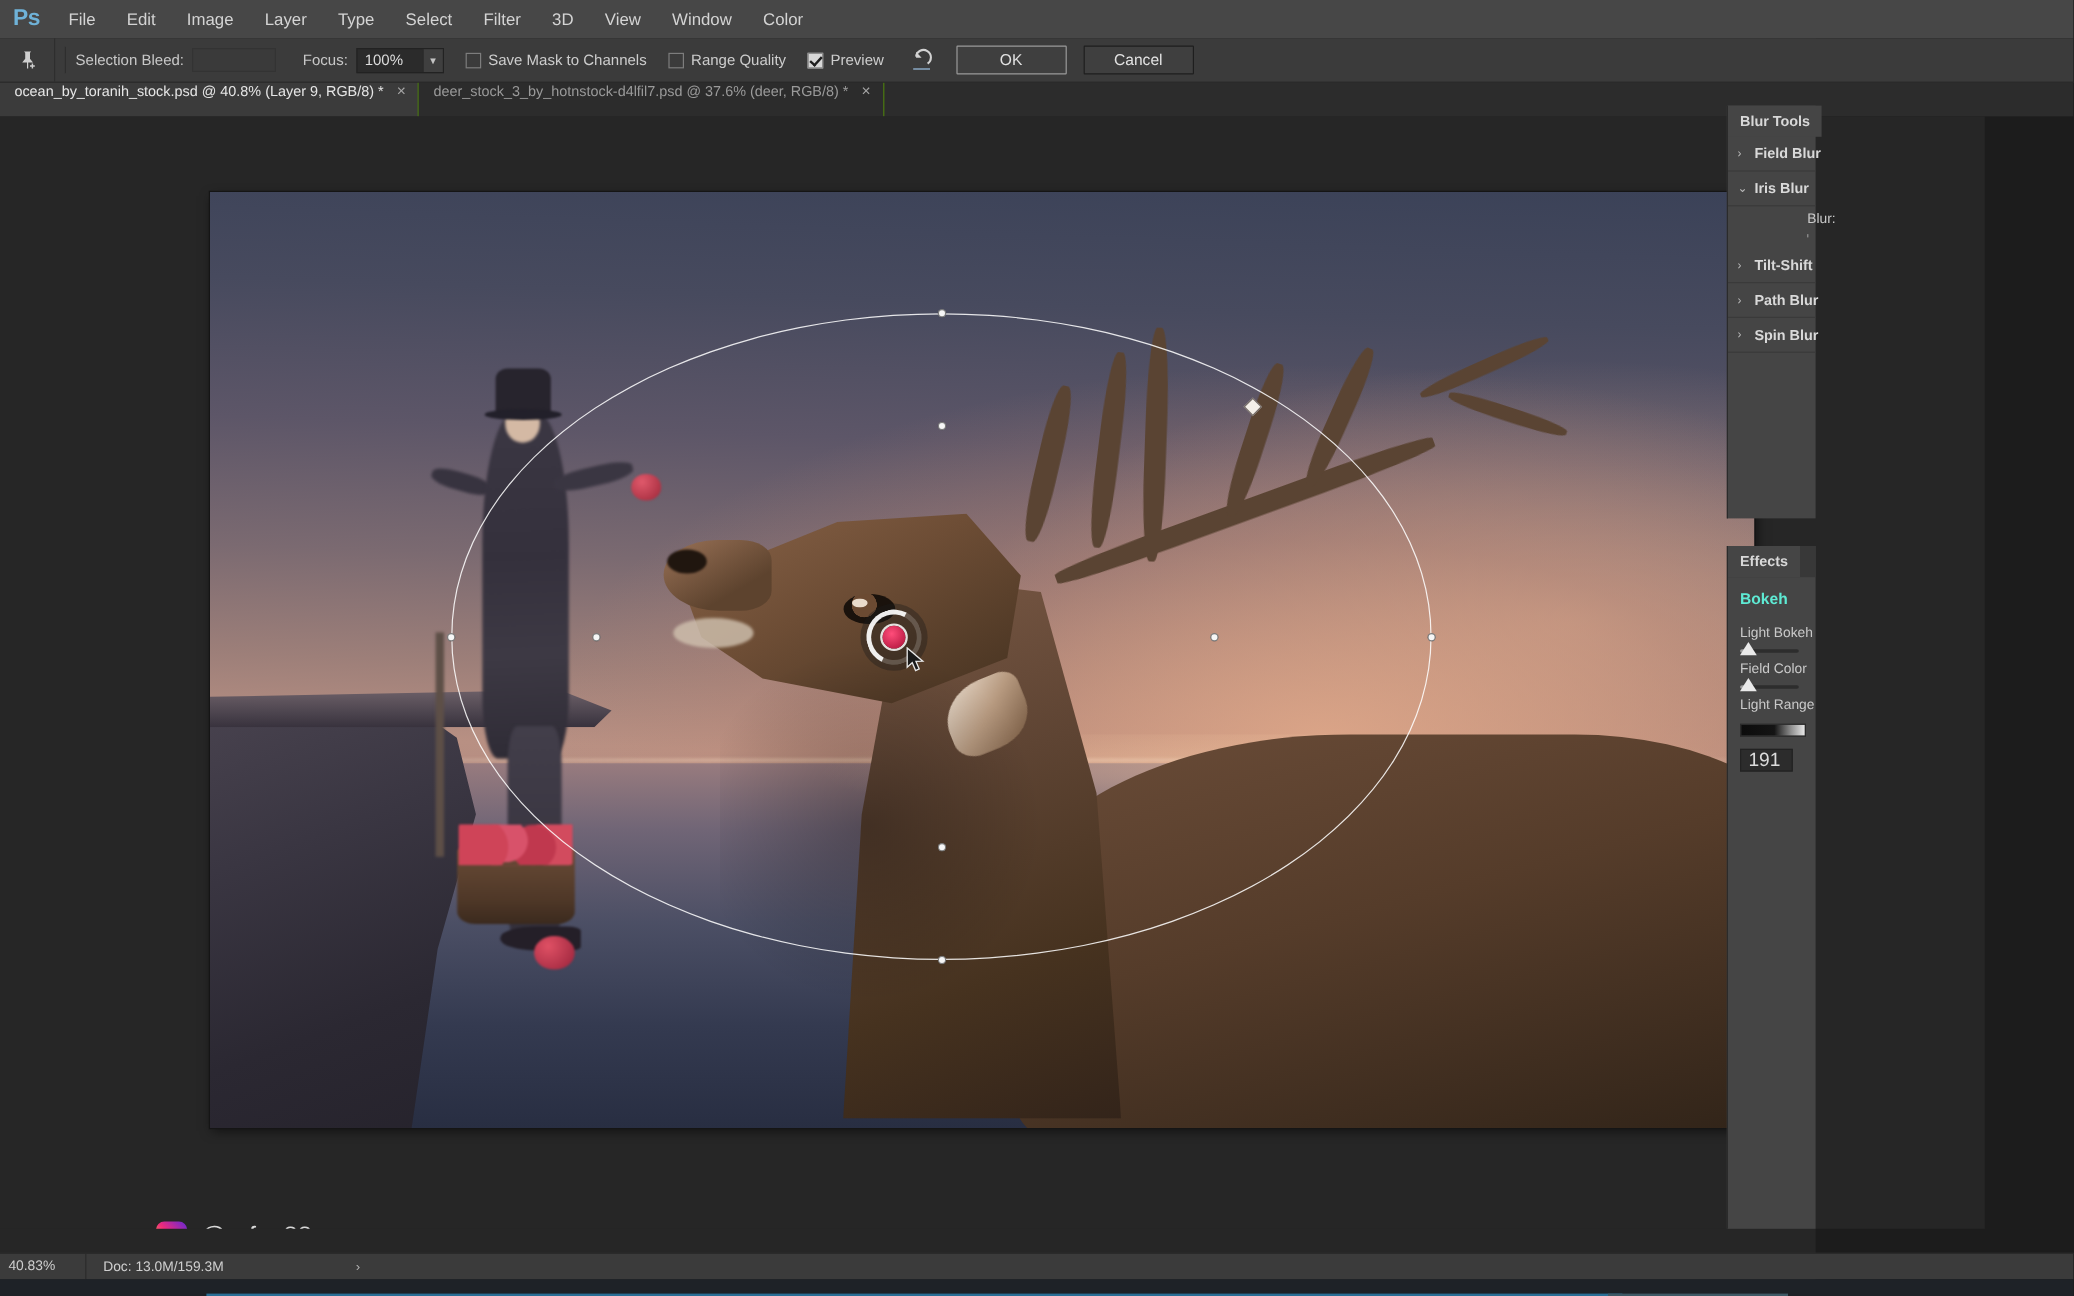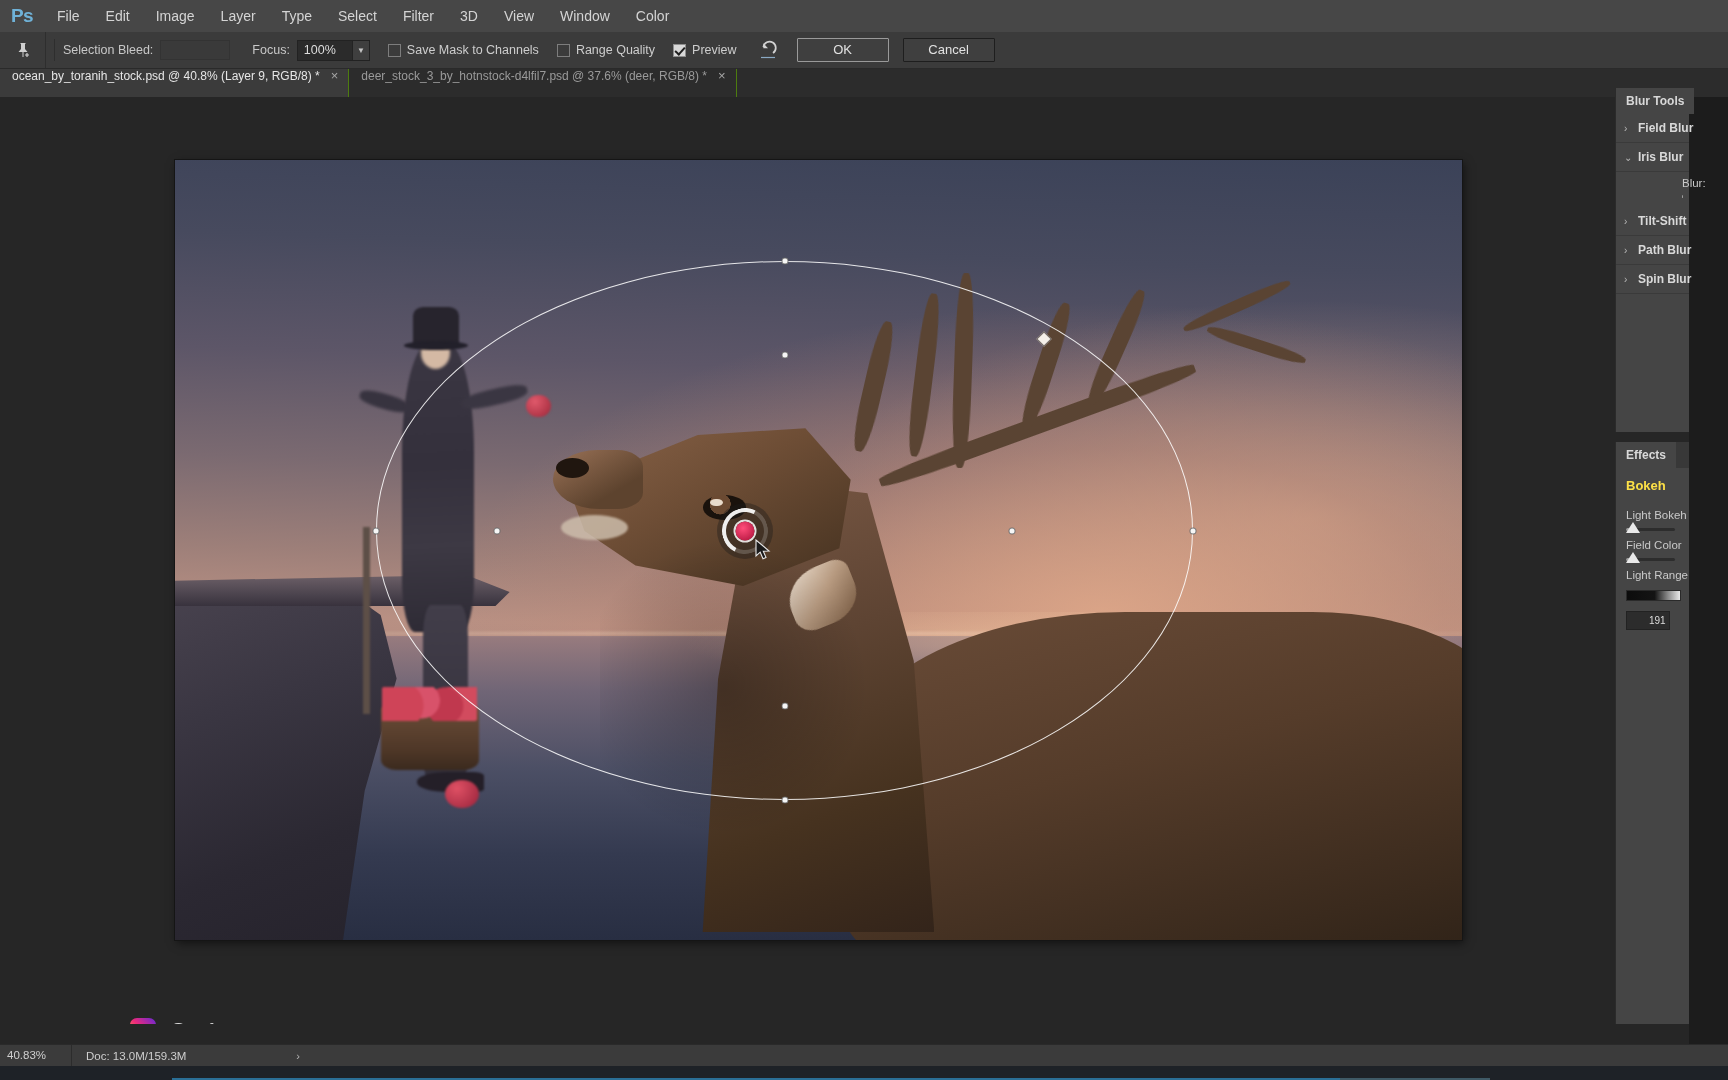--- a/index.html
+++ b/index.html
@@ -2,21 +2,21 @@
 <html><head>
 <meta charset="utf-8">
 <style>
   * { box-sizing: border-box; margin: 0; padding: 0; }
   html, body {
     width: 1728px; height: 1080px;
     background: #1c1c1c; overflow: hidden;
     font-family: "Liberation Sans", sans-serif;
     -webkit-font-smoothing: antialiased;
   }
-  #app { position: relative; width: 1689px; height: 1080px; background: #262626; }
+  #app { position: relative; width: 1513px; height: 1080px; background: #262626; }
 
   
   .menubar {
     position: absolute; top: 0; left: 0; width: 1728px; height: 32px;
     background: #474747; display: flex; align-items: center;
   }
   .ps-logo {
     width: 44px; height: 32px; display: flex; align-items: center; justify-content: center;
     color: #6fb2d8; font-size: 19px; font-weight: bold; letter-spacing: -0.5px;
     font-family: "Liberation Sans", sans-serif;
@@ -334,36 +334,36 @@
   .slider-track {
     position: relative; height: 3px; background: #2d2d2d;
     border-radius: 2px; margin-right: 6px;
   }
   .slider-fill { position: absolute; left: 0; top: 0; height: 3px; background: #9d9d9d; border-radius: 2px; }
   .slider-knob {
     position: absolute; top: -6px; width: 0; height: 0;
     border-left: 7px solid transparent; border-right: 7px solid transparent;
     border-bottom: 11px solid #e9e9e9; transform: translateX(-7px);
   }
-  .effects-panel { top: 354px; bottom: 0; }
+  .effects-panel { top: 367px; bottom: 0; }
   .fx-title {
-    color: #fde047; font-size: 13px; font-weight: bold;
+    color: #5eead4; font-size: 13px; font-weight: bold;
     padding: 10px 0 8px 10px;
   }
   .fx-label { color: #c9c9c9; font-size: 11.5px; padding: 8px 0 7px 10px; }
   .fx-slider-wrap { padding: 0 8px 0 10px; }
   .range-bar {
     height: 11px; margin: 2px 8px 0 10px;
     background: linear-gradient(90deg, #0c0c0c 0%, #141414 52%, #8e8e8e 78%, #e8e8e8 100%);
     border: 1px solid #2a2a2a;
   }
   .fx-value {
     margin: 10px 0 0 10px; width: 44px; height: 19px;
     background: #2c2c2c; border: 1px solid #222;
-    color: #dcdcdc; font-size: 10px; line-height: 17px; padding-left: 22px;
+    color: #dcdcdc; font-size: 16px; line-height: 17px; padding-left: 6px;
   }
 
   
   .statusbar {
     position: absolute; left: 0; bottom: 14px; width: 1728px; height: 22px;
     background: #3b3b3b; display: flex; align-items: center;
     border-top: 1px solid #2a2a2a;
   }
   .status-zoom {
     width: 72px; color: #cfcfcf; font-size: 11.5px; padding-left: 7px;

